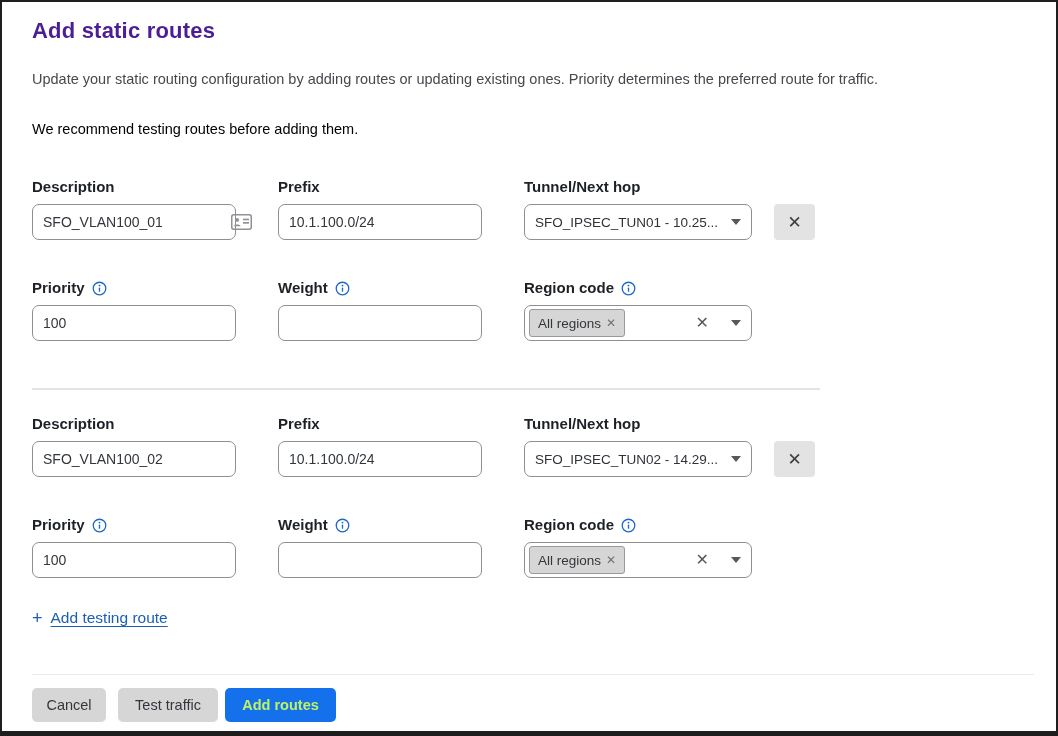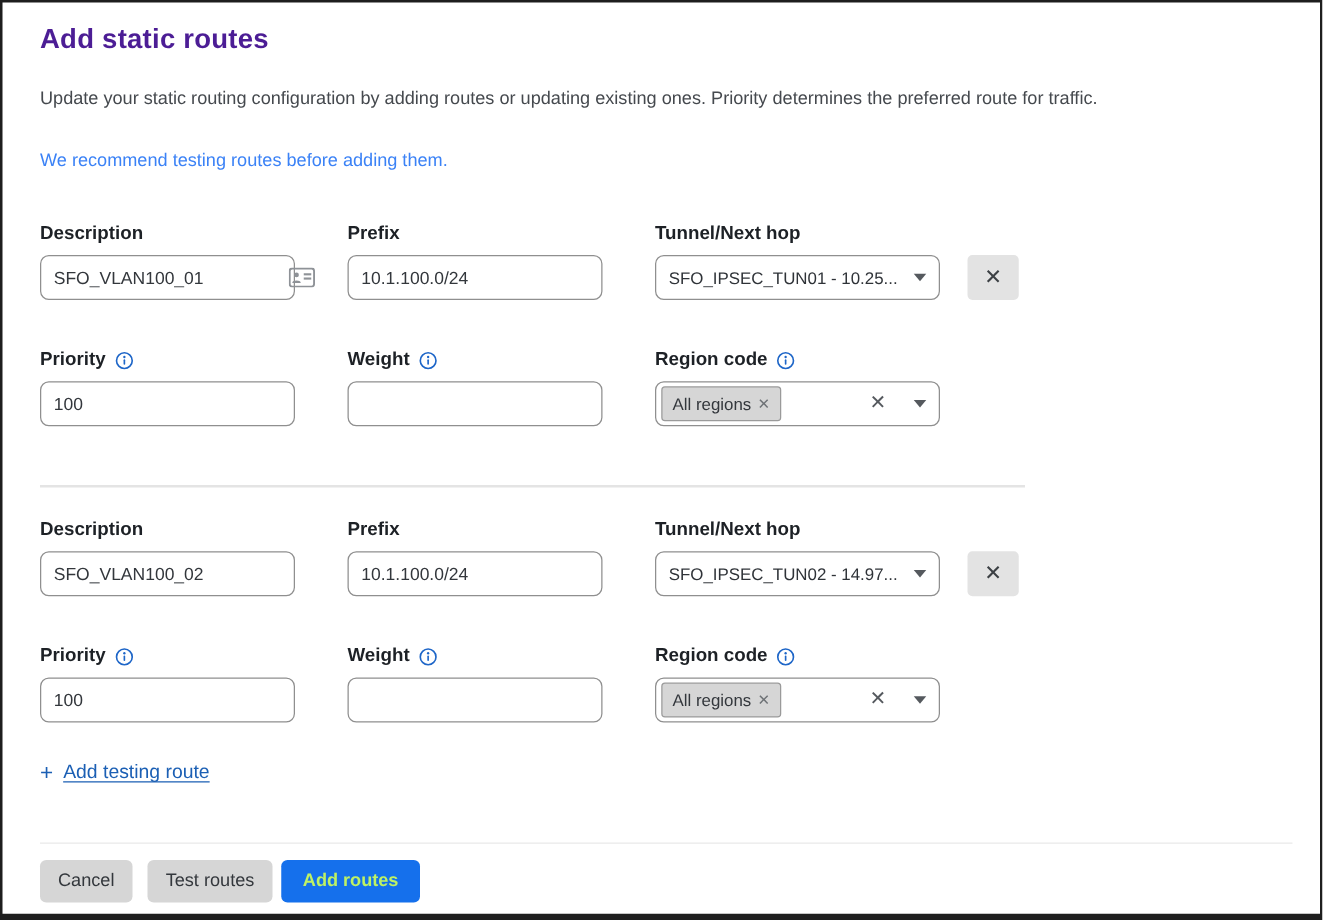--- a/index.html
+++ b/index.html
@@ -20,21 +20,21 @@
   }
   .page-title {
     margin-top: 15px;
     font-size: 22px;
     font-weight: 700;
     letter-spacing: 0.2px;
     color: #4c1d95;
     line-height: 28px;
   }
   .intro-1 { margin-top: 24px; font-size: 14.5px; line-height: 20px; color: #45494e; }
-  .intro-2 { margin-top: 30px; font-size: 14.5px; line-height: 20px; color: #3b82f6; }
+  .intro-2 { margin-top: 30px; font-size: 14.5px; line-height: 20px; color: #000000; }
 
   .form-area { width: 812px; }
 
   .field-row { display: flex; column-gap: 18px; }
   .row-a { margin-top: 38px; }
   .row-b { margin-top: 38px; }
   .field { width: 228px; }
   .label-line {
     display: flex; align-items: center; gap: 7px;
     height: 20px; margin-bottom: 7px;
@@ -246,21 +246,21 @@
           <div class="label-line">
             <span class="field-label">Prefix</span>
           </div>
           <input class="text-input" type="text" value="10.1.100.0/24" style="">
         </div>
         <div class="field">
           <div class="label-line">
             <span class="field-label">Tunnel/Next hop</span>
           </div>
           <div class="select-box">
-            <span class="select-text">SFO_IPSEC_TUN02 - 14.97...</span>
+            <span class="select-text">SFO_IPSEC_TUN02 - 14.29...</span>
             <span class="caret-down"></span>
           </div>
         </div>
         <div class="remove-btn-slot">
           <button class="remove-btn">✕</button>
         </div>
       </div>
 
       <div class="field-row row-b">
         <div class="field">
@@ -311,18 +311,18 @@
       <span class="plus-glyph">+</span>
       <span class="add-route-link">Add testing route</span>
     </div>
 
   </div>
 
   <div class="footer">
     <div class="footer-divider"></div>
     <div class="footer-buttons">
       <button class="btn btn-secondary btn-cancel">Cancel</button>
-      <button class="btn btn-secondary btn-test">Test routes</button>
+      <button class="btn btn-secondary btn-test">Test traffic</button>
       <button class="btn btn-primary">Add routes</button>
     </div>
   </div>
 
 </div>
 
 </body></html>

